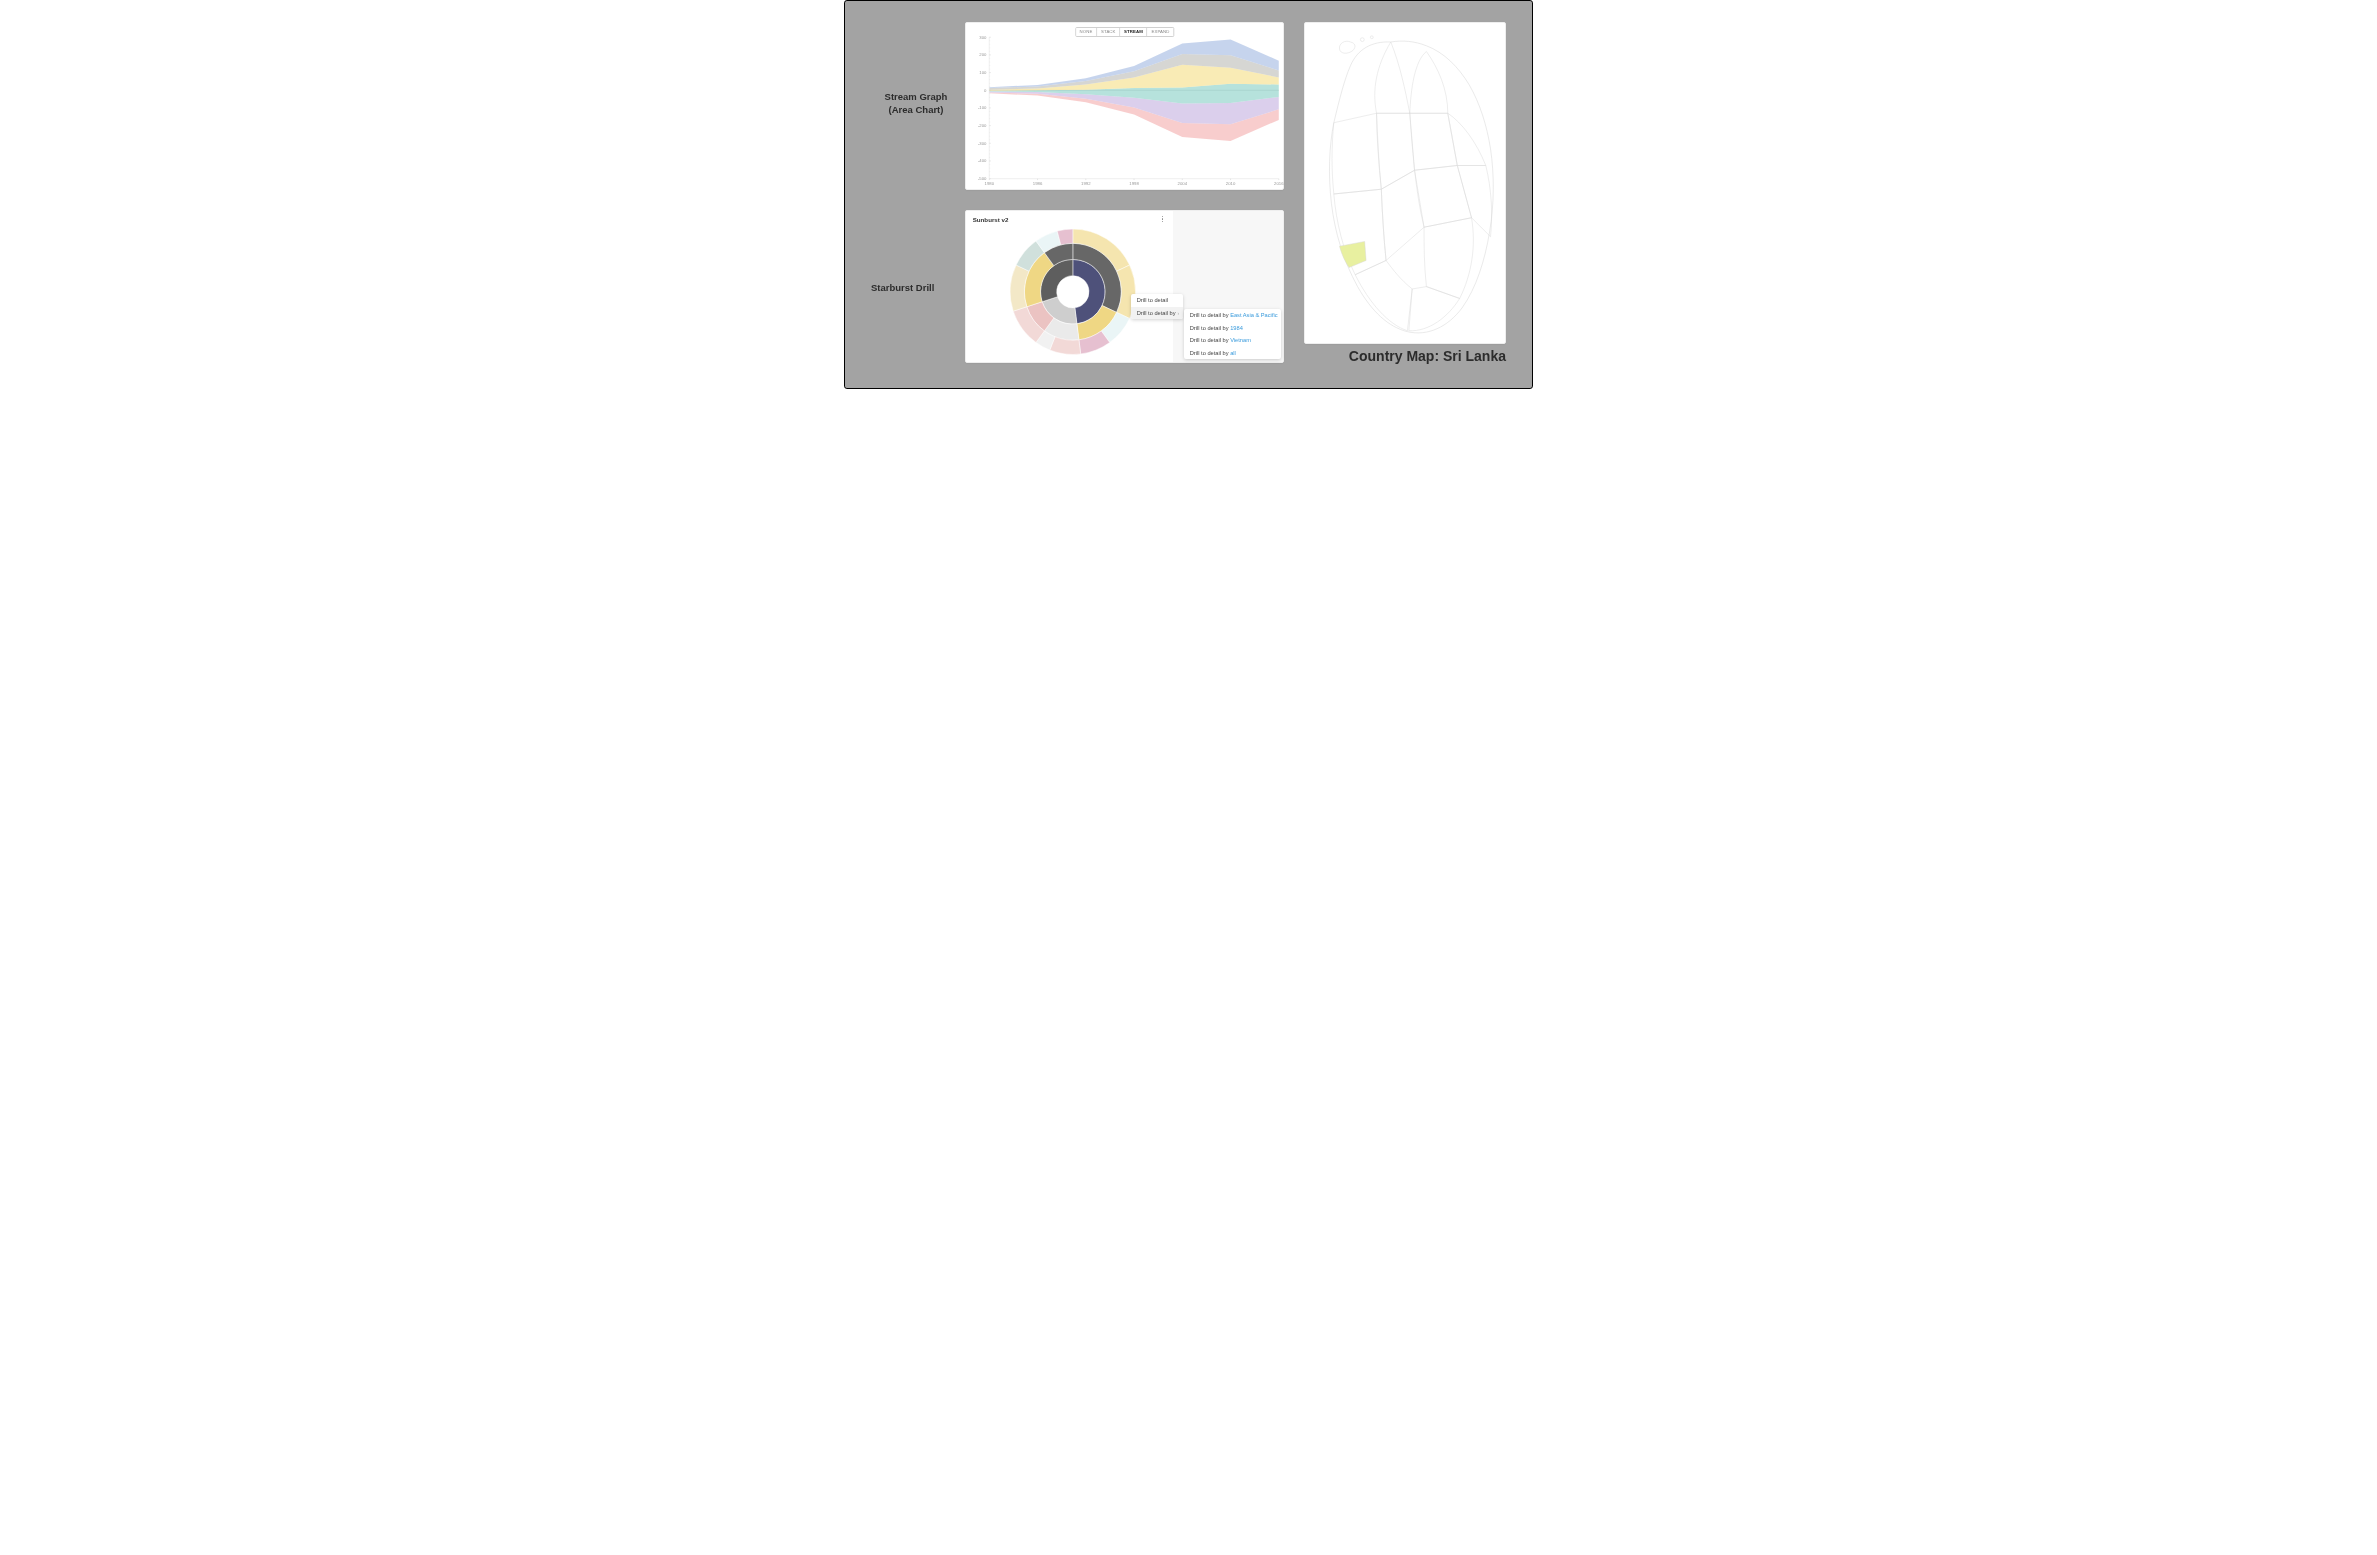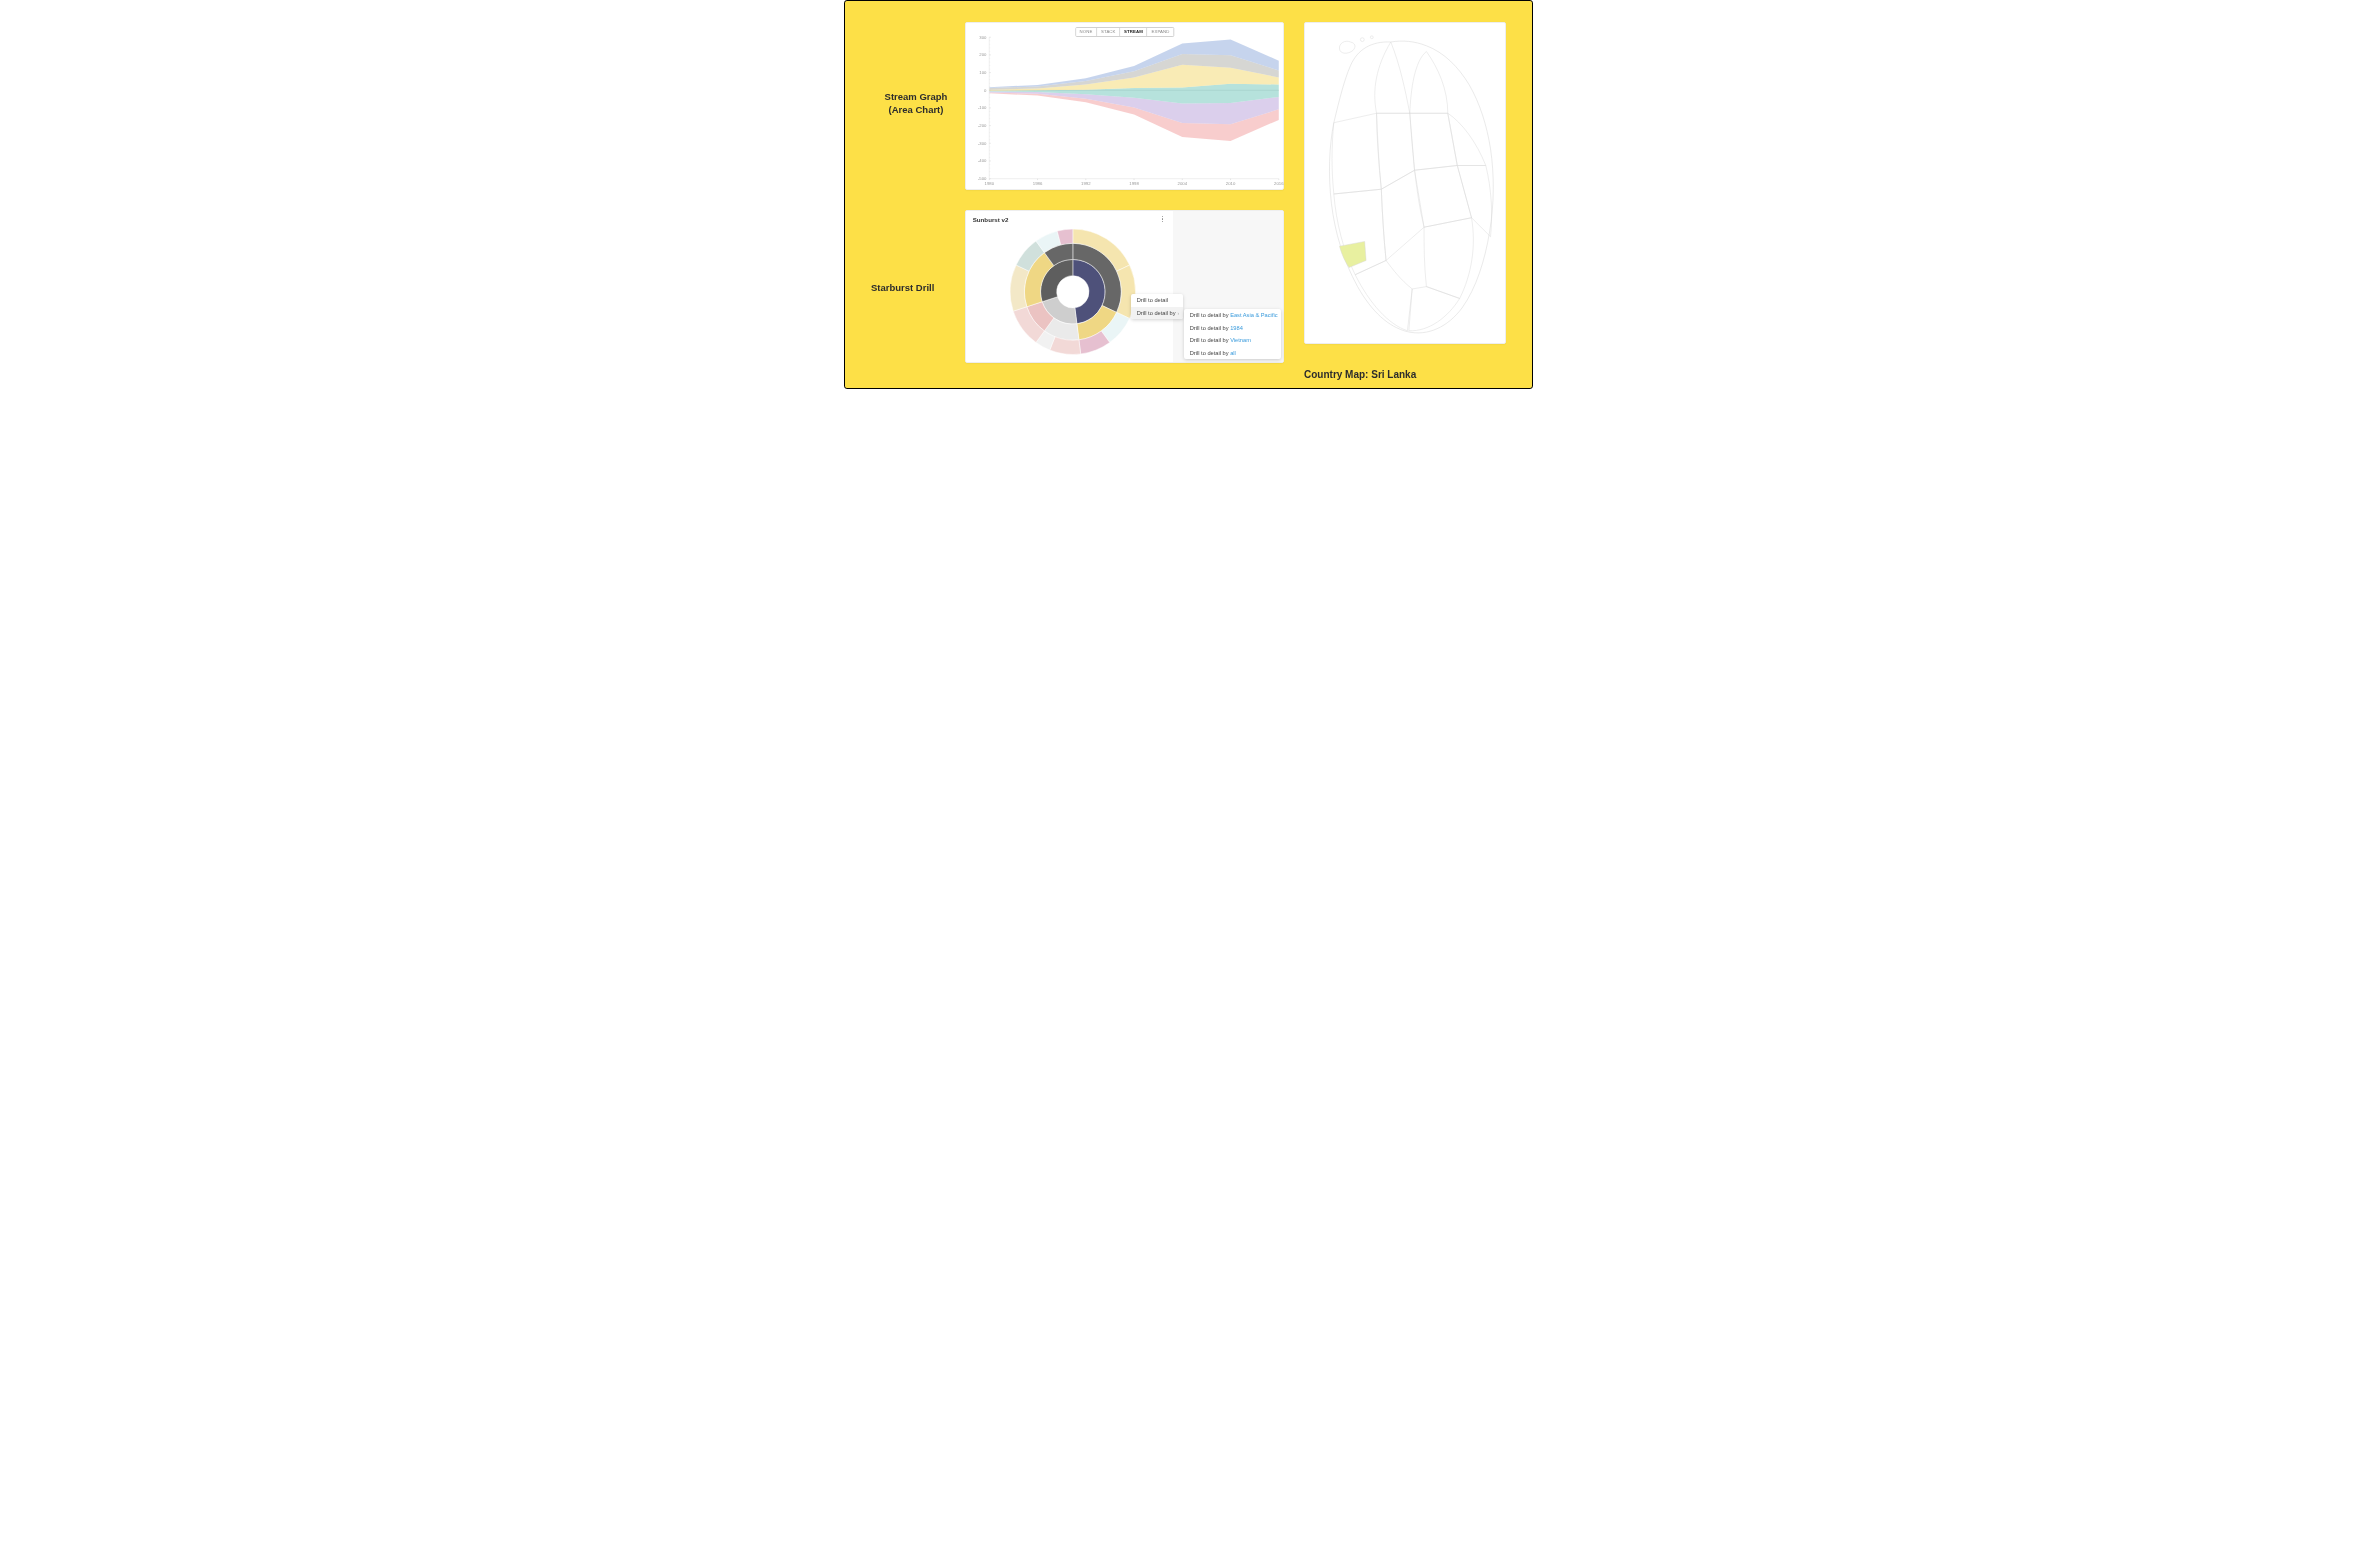--- a/index.html
+++ b/index.html
@@ -1,17 +1,17 @@
 <!DOCTYPE html>
 <html style="font-size:7.6px"><head>
 <meta charset="utf-8">
 <style>
   * { box-sizing: border-box; }
   html, body { margin: 0; padding: 0; font-family: -apple-system, BlinkMacSystemFont, "Segoe UI", Helvetica, Arial, sans-serif; background: #fff; color: #333; }
-  .canvas { width: 689px; height: 389px; margin: 0 auto; position: relative; border: 1px solid #000; border-radius: 2.9px; background: #fde047; }
+  .canvas { width: 689px; height: 389px; margin: 0 auto; position: relative; border: 1px solid #000; border-radius: 2.9px; background: #a3a3a3; }
   .panel { position: absolute; background: #fff; border: 0.5px solid #eee; border-radius: 1.9px; box-shadow: 0 0.5px 1.4px rgba(0,0,0,0.04); }
   .label-big { position: absolute; font-weight: 700; font-size: 9.5px; color: #2c2c2c; line-height: 1.35; }
   
   #stream-panel { left: 120px; top: 21px; width: 319px; height: 168px; }
   .btn-group { position: absolute; left: 50%; top: 3.8px; transform: translateX(-50%); display: flex; border: 0.5px solid #d0d0d0; border-radius: 1.4px; overflow: hidden; background: #fff; }
   .btn-group button { border: none; border-right: 0.5px solid #d0d0d0; background: #fff; font-size: 4.3px; color: #888; padding: 1.4px 3.8px; cursor: pointer; letter-spacing: 0.1px; }
   .btn-group button:last-child { border-right: none; }
   .btn-group button.active { color: #222; font-weight: 700; }
   
   #sunburst-panel { left: 120px; top: 209px; width: 319px; height: 153px; }
@@ -20,21 +20,21 @@
   .kebab span { width: 1.4px; height: 1.4px; background: #888; border-radius: 50%; display: block; }
   .side-area { position: absolute; right: 0; top: 0; width: 110px; height: 100%; background: #f7f7f7; }
   
   .ctx { position: absolute; background: #fff; border-radius: 1.9px; box-shadow: 0 1px 3.8px rgba(0,0,0,0.18); font-size: 5.7px; color: #444; overflow: hidden; }
   .ctx .item { padding: 3.3px 13.3px 3.3px 5.7px; cursor: pointer; white-space: nowrap; position: relative; }
   .ctx .item.hover { background: #f2f2f2; }
   .ctx .item .chev { position: absolute; right: 3.8px; top: 50%; transform: translateY(-50%); color: #aaa; font-size: 4.8px; }
   .ctx .link { color: #3a9bdc; }
   
   #map-panel { left: 459px; top: 21px; width: 202px; height: 322px; }
-  #map-caption { position: absolute; left: 459px; width: 202px; top: 368px; text-align: left; font-weight: 700; font-size: 10px; color: #2c2c2c; }
+  #map-caption { position: absolute; left: 459px; width: 202px; top: 347px; text-align: right; font-weight: 700; font-size: 14px; color: #2c2c2c; }
 </style>
 </head>
 <body>
 
 <div class="canvas">
 
   <div class="label-big" style="left:26px; top:90px; width:90px; text-align:center;">
     <div>Stream Graph</div>
     <div>(Area Chart)</div>
   </div>

